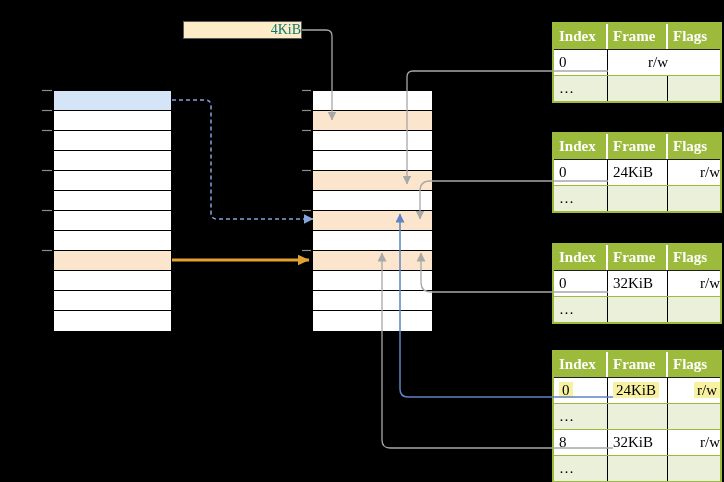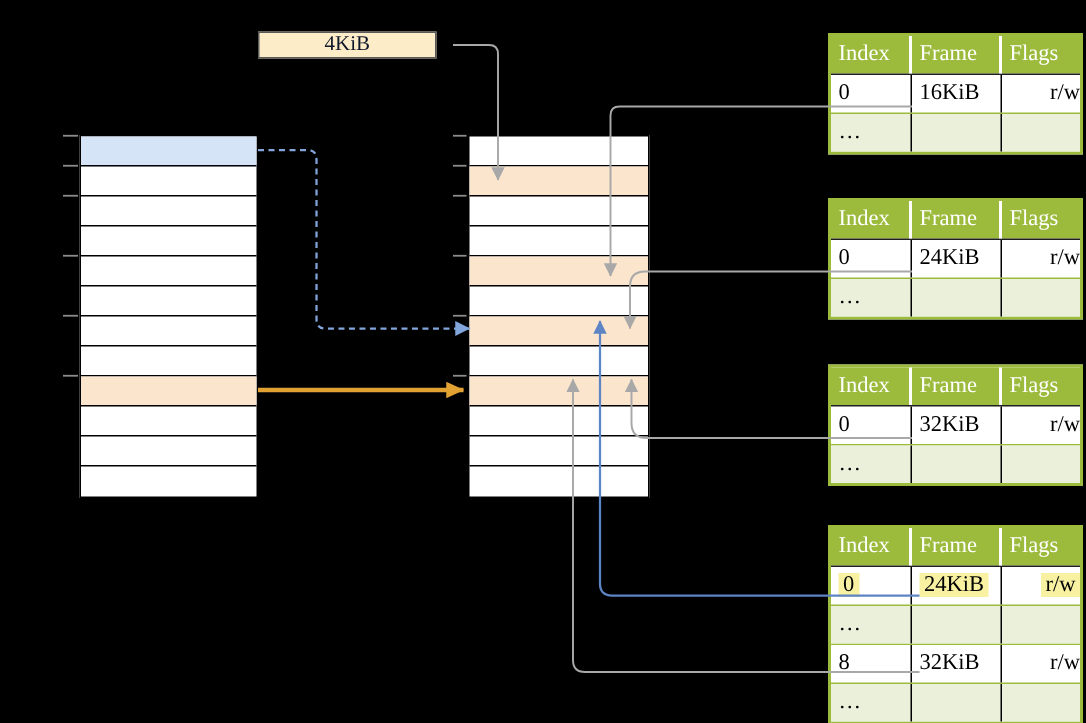--- a/index.html
+++ b/index.html
@@ -26,32 +26,32 @@
   
   .memcol{position:absolute;background:#fff;border:1px solid #000;}
   #left-col{left:53px;top:90px;width:117px;height:240px;}
   #mid-col{left:312px;top:90px;width:119px;height:240px;}
   .memrow{height:20px;box-sizing:border-box;border-bottom:1px solid #000;}
   .memrow:last-child{border-bottom:none;}
   .hl-blue{background:var(--highlight-blue);}
   .hl-peach{background:var(--highlight-peach);}
   
   #page-size-box{
-    position:absolute;left:172px;top:21px;width:117px;height:16px;
+    position:absolute;left:183px;top:21px;width:117px;height:16px;
     background:var(--label-box-fill);border:1px solid #595959;
-    text-align:center;font-size:14px;line-height:16px;color:#0f172a;
+    text-align:right;font-size:14px;line-height:16px;color:#0f766e;
   }
   
   .ptable{
     position:absolute;left:552px;width:166px;
     background:#fff;border:2px solid var(--table-green);
     font-size:15px;color:#000;
   }
   .prow,.phead{display:grid;grid-template-columns:54px 60px 52px;}
-  .phead{background:var(--table-green);color:var(--header-text);font-weight:normal;}
+  .phead{background:var(--table-green);color:var(--header-text);font-weight:bold;}
   .phcell{height:25px;line-height:25px;padding-left:5px;box-sizing:border-box;border-right:2px solid #fff;}
   .phcell:last-child{border-right:none;}
   .prow{border-top:1px solid var(--table-green);}
   .prow.first{border-top:1px solid #1f1f1f;}
   .pcell{height:25px;line-height:24px;padding-left:5px;box-sizing:border-box;border-right:1px solid #000;overflow:hidden;}
   .pcell:last-child{border-right:none;text-align:right;}
   .dots .pcell{background:var(--table-light-green);}
   .yhl{background:var(--cell-highlight-yellow);padding:0 3px;}
   
   #ptable-1{top:22px;} #ptable-2{top:132px;} #ptable-3{top:243px;} #ptable-4{top:350px;}
@@ -103,21 +103,20 @@
 </div>
 
 <div class="ptable" id="ptable-1">
   <div class="phead">
     <div class="phcell">Index</div>
     <div class="phcell">Frame</div>
     <div class="phcell">Flags</div>
   </div>
   <div class="prow first">
     <div class="pcell">0</div>
-    <div class="pcell">16KiB</div>
     <div class="pcell">r/w</div>
   </div>
   <div class="prow dots">
     <div class="pcell">…</div>
     <div class="pcell"></div>
     <div class="pcell"></div>
   </div>
 </div>
 
 <div class="ptable" id="ptable-2">

